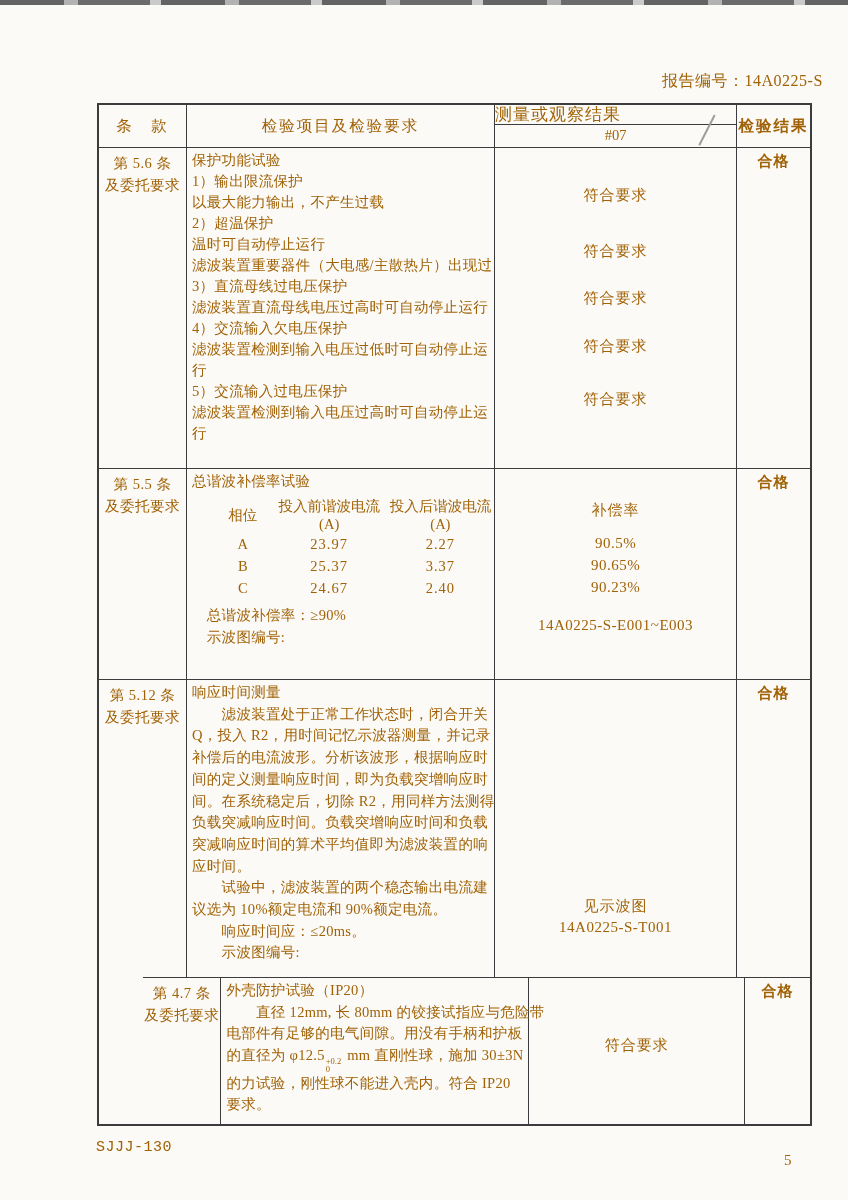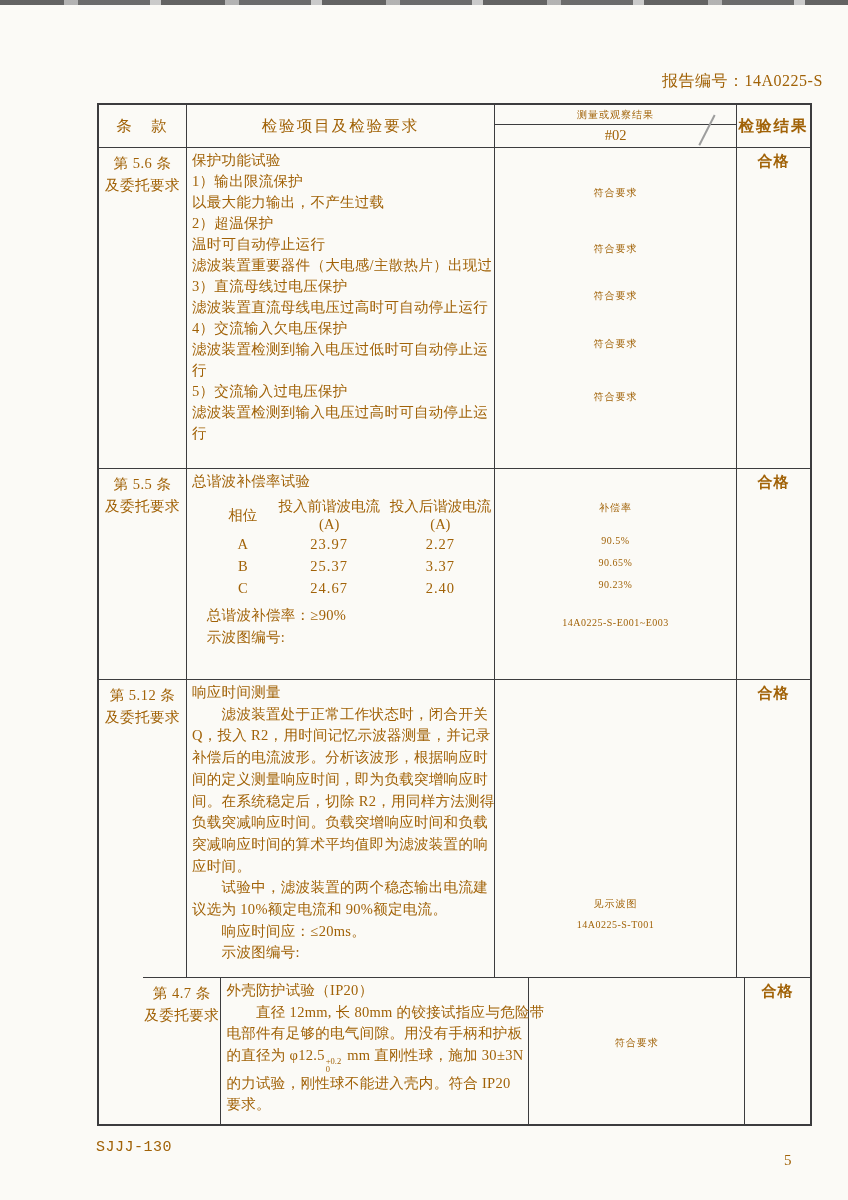--- a/index.html
+++ b/index.html
@@ -19,30 +19,30 @@
   .c1{width:88px;border-right:1.5px solid #3c3c3e;}
   .c2{width:308px;border-right:1.5px solid #3c3c3e;}
   .c3{width:242px;border-right:1.5px solid #3c3c3e;}
   .c4{width:73px;font-weight:bold;}
   .h-head{height:42px;}
   .r1{height:320px;}
   .r2{height:210px;}
   .r3{height:297px;}
   .r4{height:146px;margin-left:44px;}
   .center{display:flex;align-items:center;justify-content:center;font-size:15.5px;letter-spacing:2px;white-space:nowrap;}
-  .hs-top{height:19px;line-height:20px;text-align:center;font-size:10px;letter-spacing:1px;border-bottom:1.5px solid #3c3c3e;}
+  .hs-top{height:19px;line-height:20px;font-size:17px;letter-spacing:1px;border-bottom:1.5px solid #3c3c3e;}
   .hs-bot{height:21px;line-height:21px;text-align:center;font-size:14.5px;position:relative;}
   .pen-mark{position:absolute;right:28px;top:-12px;width:1.6px;height:34px;background:#9d9d9d;transform:rotate(27deg);}
 
   .clause{padding-top:4px;text-align:center;font-size:14.5px;line-height:22px;letter-spacing:.5px;white-space:nowrap;}
   .content{padding:2px 0 0 5px;}
   .ln{font-size:14.5px;line-height:21px;white-space:pre;letter-spacing:.3px;}
   .r3 .ln{line-height:21.7px;}
   .r4 .ln{line-height:21.6px;}
-  .obs{position:absolute;left:0;width:100%;text-align:center;font-size:10px;letter-spacing:1px;white-space:nowrap;}
+  .obs{position:absolute;left:0;width:100%;text-align:center;font-size:15px;letter-spacing:1px;white-space:nowrap;}
   .verdict{padding-top:4px;text-align:center;font-size:15px;letter-spacing:1px;}
 
   
   .mini{margin:5px 0 0 22px;font-size:14.5px;}
   .mini-h{display:flex;}
   .m-phase{width:58px;display:flex;align-items:center;justify-content:center;}
   .m-colh{width:116px;text-align:center;line-height:18px;white-space:nowrap;}
   .m-colh + .m-colh{width:108px;}
   .mini-row{display:flex;line-height:22px;}
   .mini-row .p{width:58px;text-align:center;}
@@ -67,21 +67,21 @@
   <div class="report-no"><span>报告编号：</span><span>14A0225-S</span></div>
 
   <div class="tbl">
 
     <div class="row h-head">
       <div class="c c1 center">条　款</div>
       <div class="c c2 center">检验项目及检验要求</div>
       <div class="c c3">
         <div class="hs-top">测量或观察结果</div>
         <div class="hs-bot">
-          <span>#02</span>
+          <span>#07</span>
           <span class="pen-mark"></span>
         </div>
       </div>
       <div class="c c4 center">检验结果</div>
     </div>
 
     <div class="row r1">
       <div class="c c1 clause">
         <div>第 5.6 条</div>
         <div>及委托要求</div>

